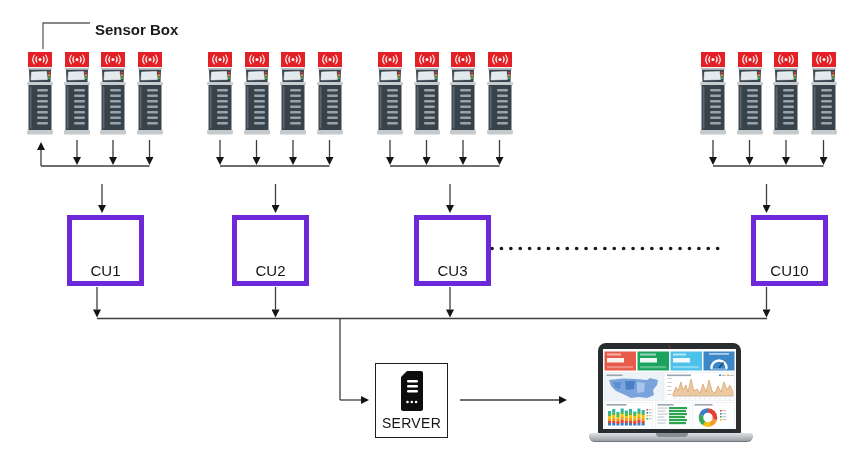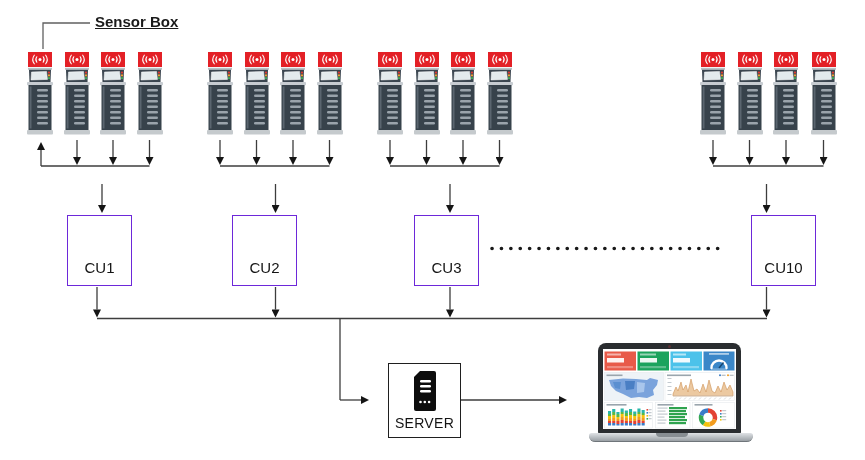--- a/index.html
+++ b/index.html
@@ -1,27 +1,27 @@
 <!DOCTYPE html>
 <html><head>
 <meta charset="utf-8">
 <style>
   html,body{margin:0;padding:0;background:#ffffff;}
   body{font-family:"Liberation Sans","DejaVu Sans",sans-serif;}
   .canvas{position:relative;width:865px;height:460px;background:#ffffff;overflow:hidden;}
   .layer{position:absolute;left:0;top:0;width:865px;height:460px;}
   .machine{position:absolute;width:30px;height:85px;top:52px;}
   .label{position:absolute;color:#1a1a1a;}
-  .sensor-label{left:95px;top:13px;font-size:15px;font-weight:bold;text-decoration:underline;}
+  .sensor-label{left:95px;top:21px;font-size:15px;font-weight:bold;}
   .cu-note{left:28px;top:339px;font-size:14px;font-weight:bold;}
-  .cu-box{position:absolute;top:215px;width:65px;height:71px;background:#ffffff;
-          border:1px solid #6d28d9;display:flex;align-items:flex-end;justify-content:center;
-          box-sizing:border-box;padding-bottom:9px;font-size:15px;color:#141414;}
+  .cu-box{position:absolute;top:215px;width:77px;height:71px;background:#ffffff;
+          border:5px solid #6d28d9;display:flex;align-items:flex-end;justify-content:center;
+          box-sizing:border-box;padding-bottom:2px;font-size:15px;color:#141414;}
   .cu1{left:67px;} .cu2{left:232px;} .cu3{left:414px;} .cu10{left:751px;}
-  .server-box{position:absolute;left:388px;top:363px;width:73px;height:75px;background:#fff;
+  .server-box{position:absolute;left:375px;top:363px;width:73px;height:75px;background:#fff;
           border:1.5px solid #1f1f1f;box-sizing:border-box;display:flex;flex-direction:column;
           align-items:center;justify-content:flex-start;padding-top:7px;}
   .server-box .caption{font-size:14px;color:#141414;margin-top:2px;letter-spacing:.3px;}
   
   .laptop-screen{position:absolute;left:598px;top:343px;width:143px;height:91px;
           background:#2a2d30;border-radius:8px 8px 2px 2px;box-sizing:border-box;}
   .laptop-camera{position:absolute;left:668px;top:345px;width:3px;height:3px;border-radius:50%;background:#5d2f33;}
   .laptop-dash{position:absolute;left:603px;top:349px;width:133px;height:80px;background:#fff;}
   .laptop-base{position:absolute;left:589px;top:433px;width:164px;height:9px;
           background:linear-gradient(#dfe2e5,#9aa0a5);border-radius:3px 3px 7px 7px;

